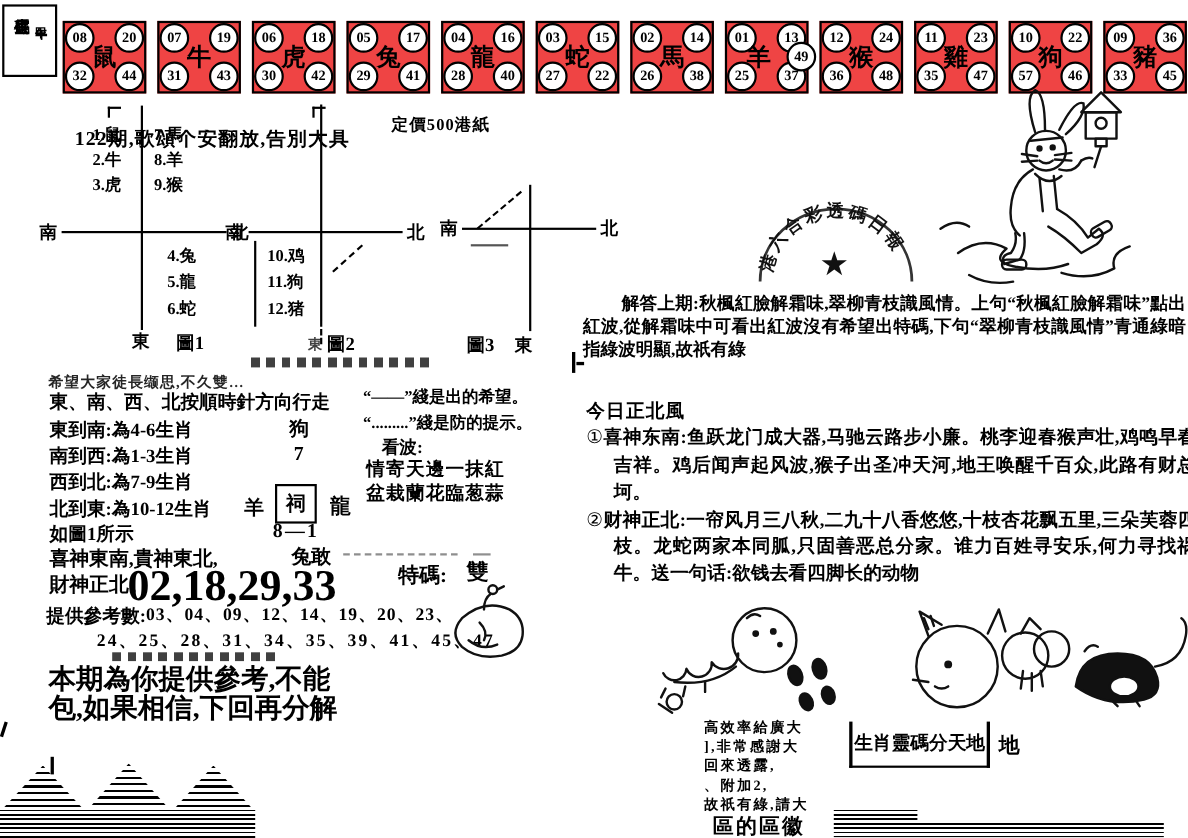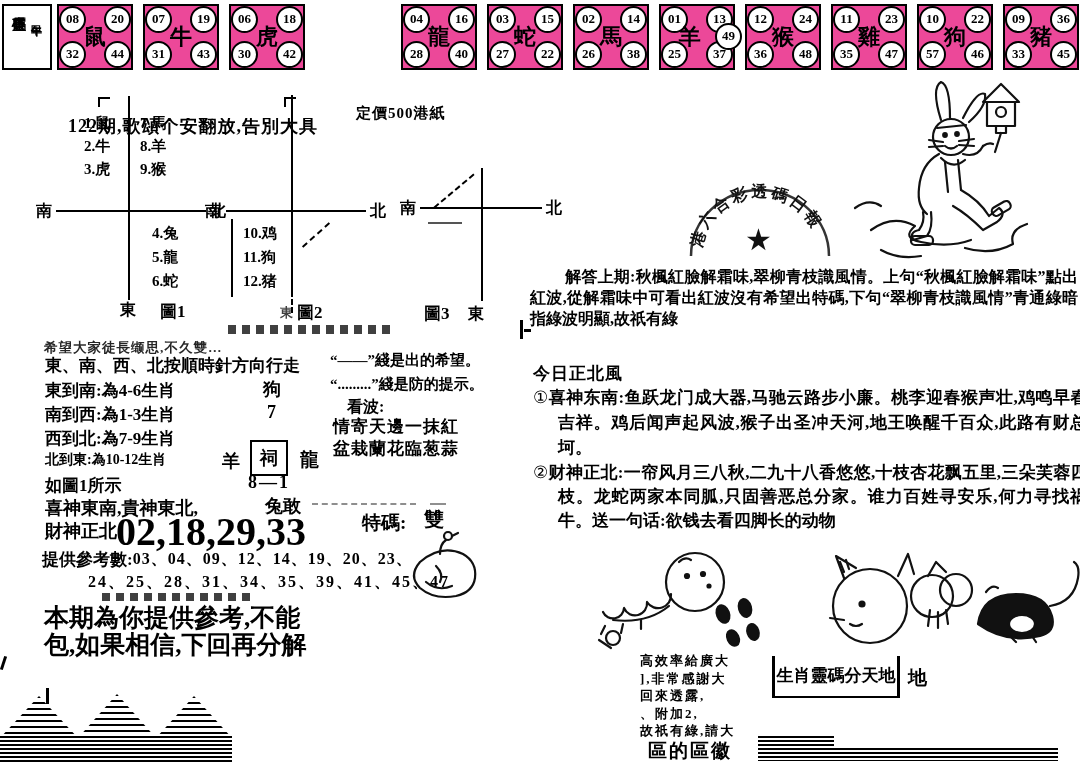--- a/index.html
+++ b/index.html
@@ -4,21 +4,21 @@
 <style>
   html,body{margin:0;padding:0;background:#888;}
   .sheet{position:relative;width:1080px;height:762px;background:#fff;color:#000;
          font-family:"Liberation Serif","DejaVu Serif",serif;overflow:hidden;}
   .abs{position:absolute;}
   .b{font-weight:bold;}
   
   .masthead{left:2px;top:4px;width:46px;height:62px;border:2px solid #000;display:flex;justify-content:center;gap:2px;background:#fff;}
   .mh-title{writing-mode:vertical-rl;text-orientation:upright;font-weight:bold;font-size:14px;line-height:16px;letter-spacing:0;}
   .mh-year{writing-mode:vertical-rl;text-orientation:upright;font-weight:bold;font-size:11px;margin-top:10px;}
-  .zbox{top:4px;width:72px;height:62px;border:2px solid #000;background:#ec4899;}
+  .zbox{top:19px;width:72px;height:62px;border:2px solid #000;background:#ef4444;}
   .circ{position:absolute;width:23px;height:23px;border:2px solid #000;border-radius:50%;
         font:bold 13px/22px "Liberation Serif",serif;text-align:center;background:#fff;}
   .circ.tl{left:0;top:0}.circ.tr{right:0;top:0}.circ.bl{left:0;bottom:0}.circ.br{right:0;bottom:0}
   .circ.extra{right:-9px;top:17px;z-index:2;}
   .animal{position:absolute;left:50%;top:50%;transform:translate(-50%,-50%);font-size:22px;font-weight:bold;}
   
   .hline{background:#000;height:2px;}
   .vline{background:#000;width:2px;}
   .dashline{border-top:2px dashed #000;}
   .dashv{border-left:2px dashed #000;}
@@ -59,20 +59,27 @@
     <span class="circ bl">31</span>
     <span class="circ br">43</span>
   </div>
   <div class="abs zbox" style="left:229px">
     <span class="circ tl">06</span>
     <span class="circ tr">18</span>
     <span class="animal">虎</span>
     <span class="circ bl">30</span>
     <span class="circ br">42</span>
   </div>
+  <div class="abs zbox" style="left:315px">
+    <span class="circ tl">05</span>
+    <span class="circ tr">17</span>
+    <span class="animal">兔</span>
+    <span class="circ bl">29</span>
+    <span class="circ br">41</span>
+  </div>
   <div class="abs zbox" style="left:401px">
     <span class="circ tl">04</span>
     <span class="circ tr">16</span>
     <span class="animal">龍</span>
     <span class="circ bl">28</span>
     <span class="circ br">40</span>
   </div>
   <div class="abs zbox" style="left:487px">
     <span class="circ tl">03</span>
     <span class="circ tr">15</span>
@@ -253,21 +260,21 @@
     <span>②</span><span class="b">财神正北:</span><span class="b">一帘风月三八秋,二九十八香悠悠,十枝杏花飘五里,三朵芙蓉四八枝。龙蛇两家本同胍,只固善恶总分家。谁力百姓寻安乐,何力寻找祸根牛。送一句话:欲钱去看四脚长的动物</span>
   </div>
 
   <div class="abs b" style="left:44px;top:339px;font-size:13.5px;letter-spacing:1px;filter:blur(0.4px);opacity:.85">希望大家徒長缬思,不久雙…</div>
   <div class="abs b" style="left:45px;top:354px;font-size:17px">東、南、西、北按順時針方向行走</div>
   <div class="abs b" style="left:45px;top:379px;font-size:17px">東到南:為4-6生肖</div>
   <div class="abs b" style="left:263px;top:377px;font-size:18px">狗</div>
   <div class="abs b" style="left:45px;top:403px;font-size:17px">南到西:為1-3生肖</div>
   <div class="abs b" style="left:267px;top:402px;font-size:18px">7</div>
   <div class="abs b" style="left:45px;top:427px;font-size:17px">西到北:為7-9生肖</div>
-  <div class="abs b" style="left:45px;top:451px;font-size:14px">北到東:為10-12生肖</div>
+  <div class="abs b" style="left:45px;top:451px;font-size:17px">北到東:為10-12生肖</div>
   <div class="abs b" style="left:222px;top:449px;font-size:18px">羊</div>
   <div class="abs b" style="left:250px;top:440px;width:34px;height:32px;border:2px solid #000;text-align:center;line-height:32px;font-size:18px">祠</div>
   <div class="abs b" style="left:300px;top:447px;font-size:19px">龍</div>
   <div class="abs b" style="left:45px;top:474px;font-size:17px">如圖1所示</div>
   <div class="abs b" style="left:248px;top:472px;font-size:18px;letter-spacing:2px">8—1</div>
   <div class="abs b" style="left:45px;top:496px;font-size:18px">喜神東南,貴神東北,</div>
   <div class="abs b" style="left:265px;top:494px;font-size:18px">兔敢</div>
   <div class="abs" style="left:312px;top:503px;width:104px;border-top:2px dashed #444;opacity:.6"></div>
   <div class="abs" style="left:430px;top:503px;width:16px;border-top:2px solid #444;opacity:.6"></div>
   <div class="abs b" style="left:45px;top:519px;font-size:18px">財神正北。</div>

